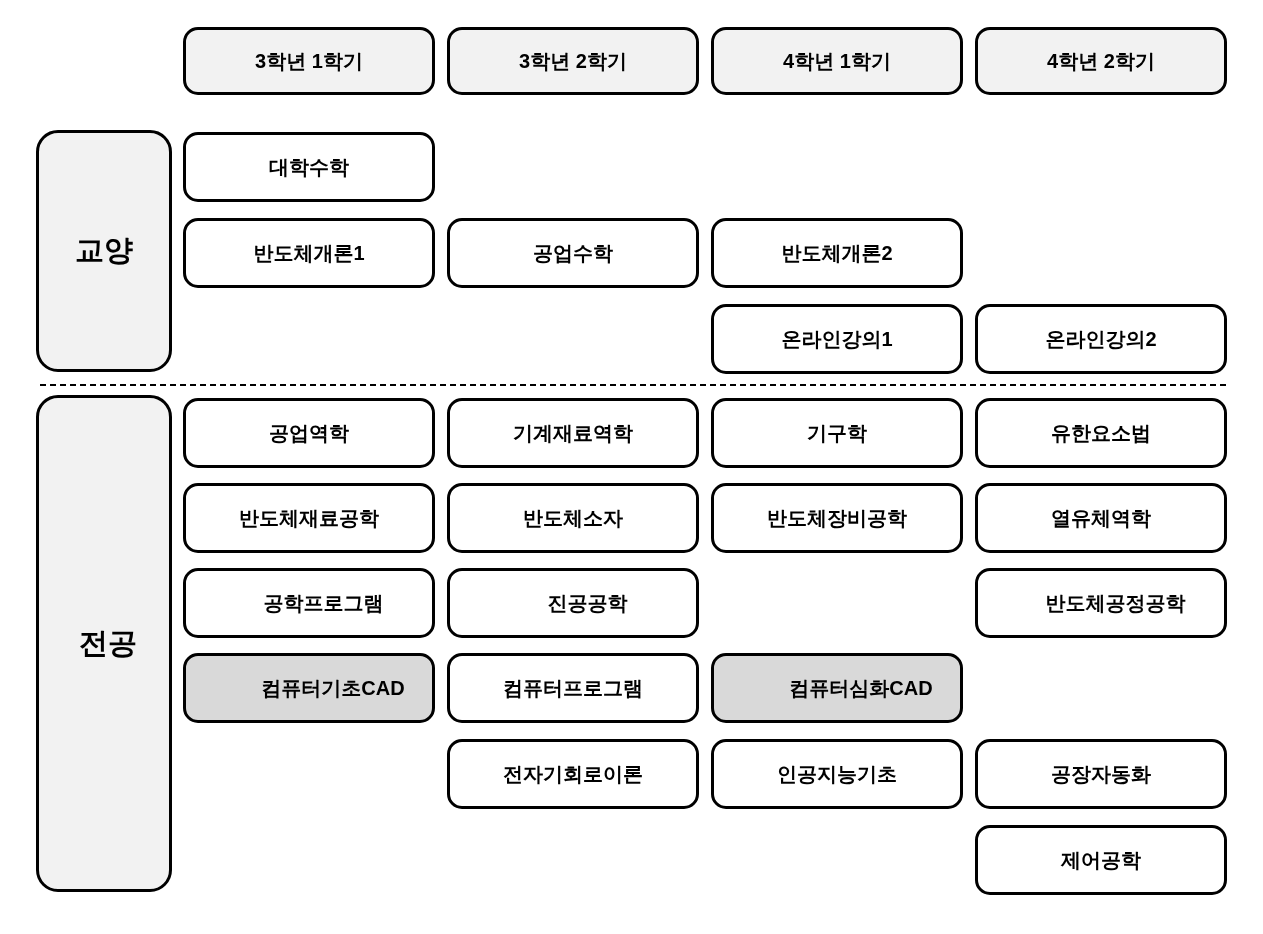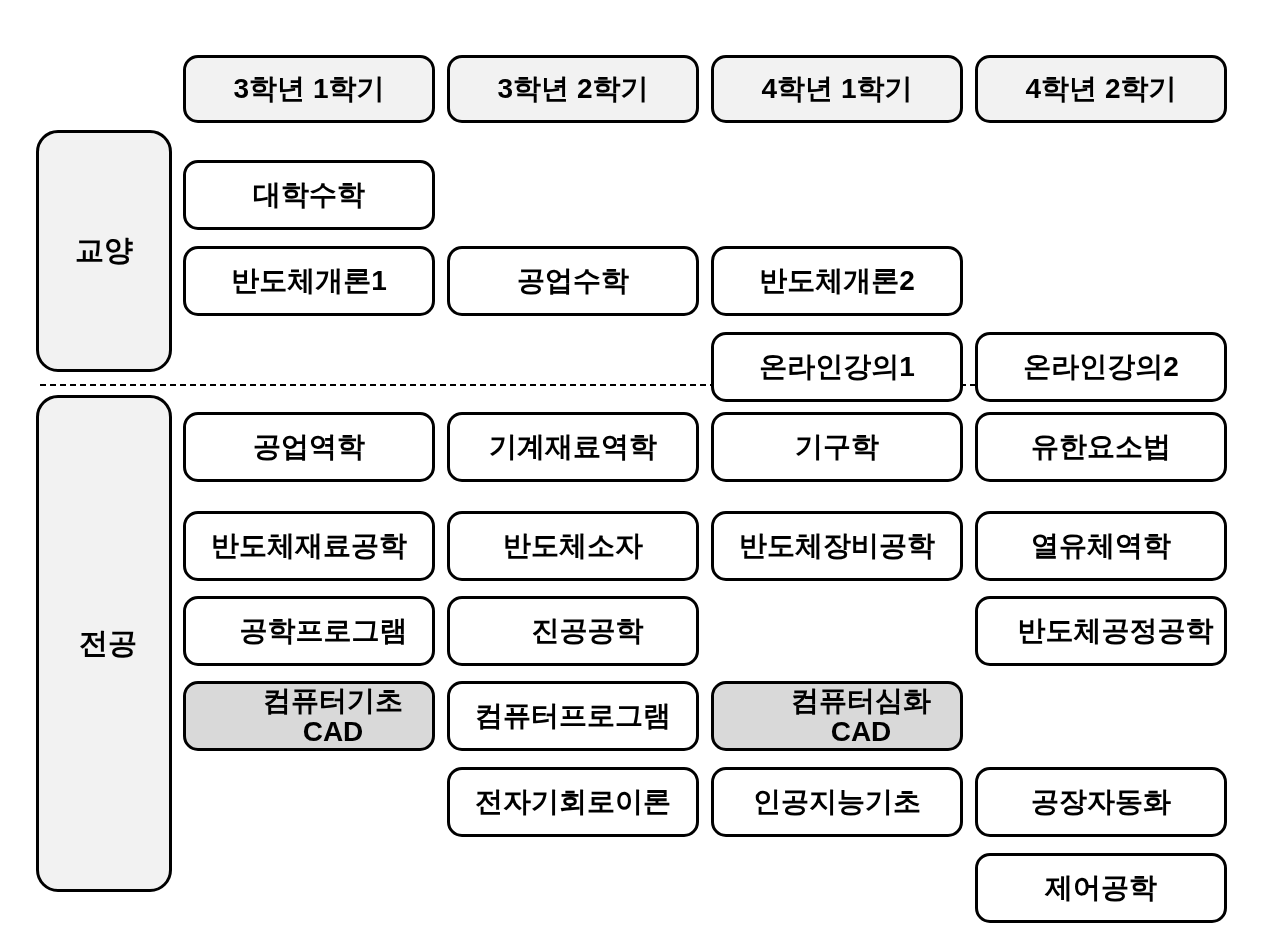--- a/index.html
+++ b/index.html
@@ -13,25 +13,24 @@
     overflow:hidden;
   }
   .box{
     position:absolute;
     box-sizing:border-box;
     width:252px;height:70px;
     border:3px solid var(--border,#000);
     border-radius:15px;
     background:var(--course-bg,#ffffff);
     display:flex;align-items:center;justify-content:center;
-    text-align:center;
-    font-size:28px;
+    text-align:left;
+    font-size:20px;
     line-height:1.12;
     white-space:pre-line;
-    margin-top:28px;
   }
   .header{background:var(--header-bg,#f2f2f2);height:68px;}
   .cat{
     position:absolute;
     box-sizing:border-box;
     left:36px;width:136px;
     border:3px solid var(--border,#000);
     border-radius:22px;
     background:var(--category-bg,#f2f2f2);
     display:flex;align-items:center;justify-content:center;
@@ -44,21 +43,21 @@
   .divider{
     position:absolute;
     left:40px;top:384px;width:1186px;height:0;
     border-top:2px dashed var(--border,#000);
   }
   
   .cH1,.c1{left:183px;} .cH2,.c2{left:447px;} .cH3,.c3{left:711px;} .cH4,.c4{left:975px;}
   
   .rH{top:27px;}
   .rA{top:132px;} .rB{top:218px;} .rC{top:304px;}
-  .r1{top:384px;} .r2{top:483px;} .r3{top:568px;padding-left:29px;} .r4{top:653px;} .r5{top:739px;} .r6{top:825px;}
+  .r1{top:398px;} .r2{top:483px;} .r3{top:568px;padding-left:29px;} .r4{top:653px;} .r5{top:739px;} .r6{top:825px;}
 </style>
 </head>
 <body>
 
 <div class="canvas">
 
   <div class="box header cH1 rH">3학년 1학기</div>
   <div class="box header cH2 rH">3학년 2학기</div>
   <div class="box header cH3 rH">4학년 1학기</div>
   <div class="box header cH4 rH">4학년 2학기</div>

